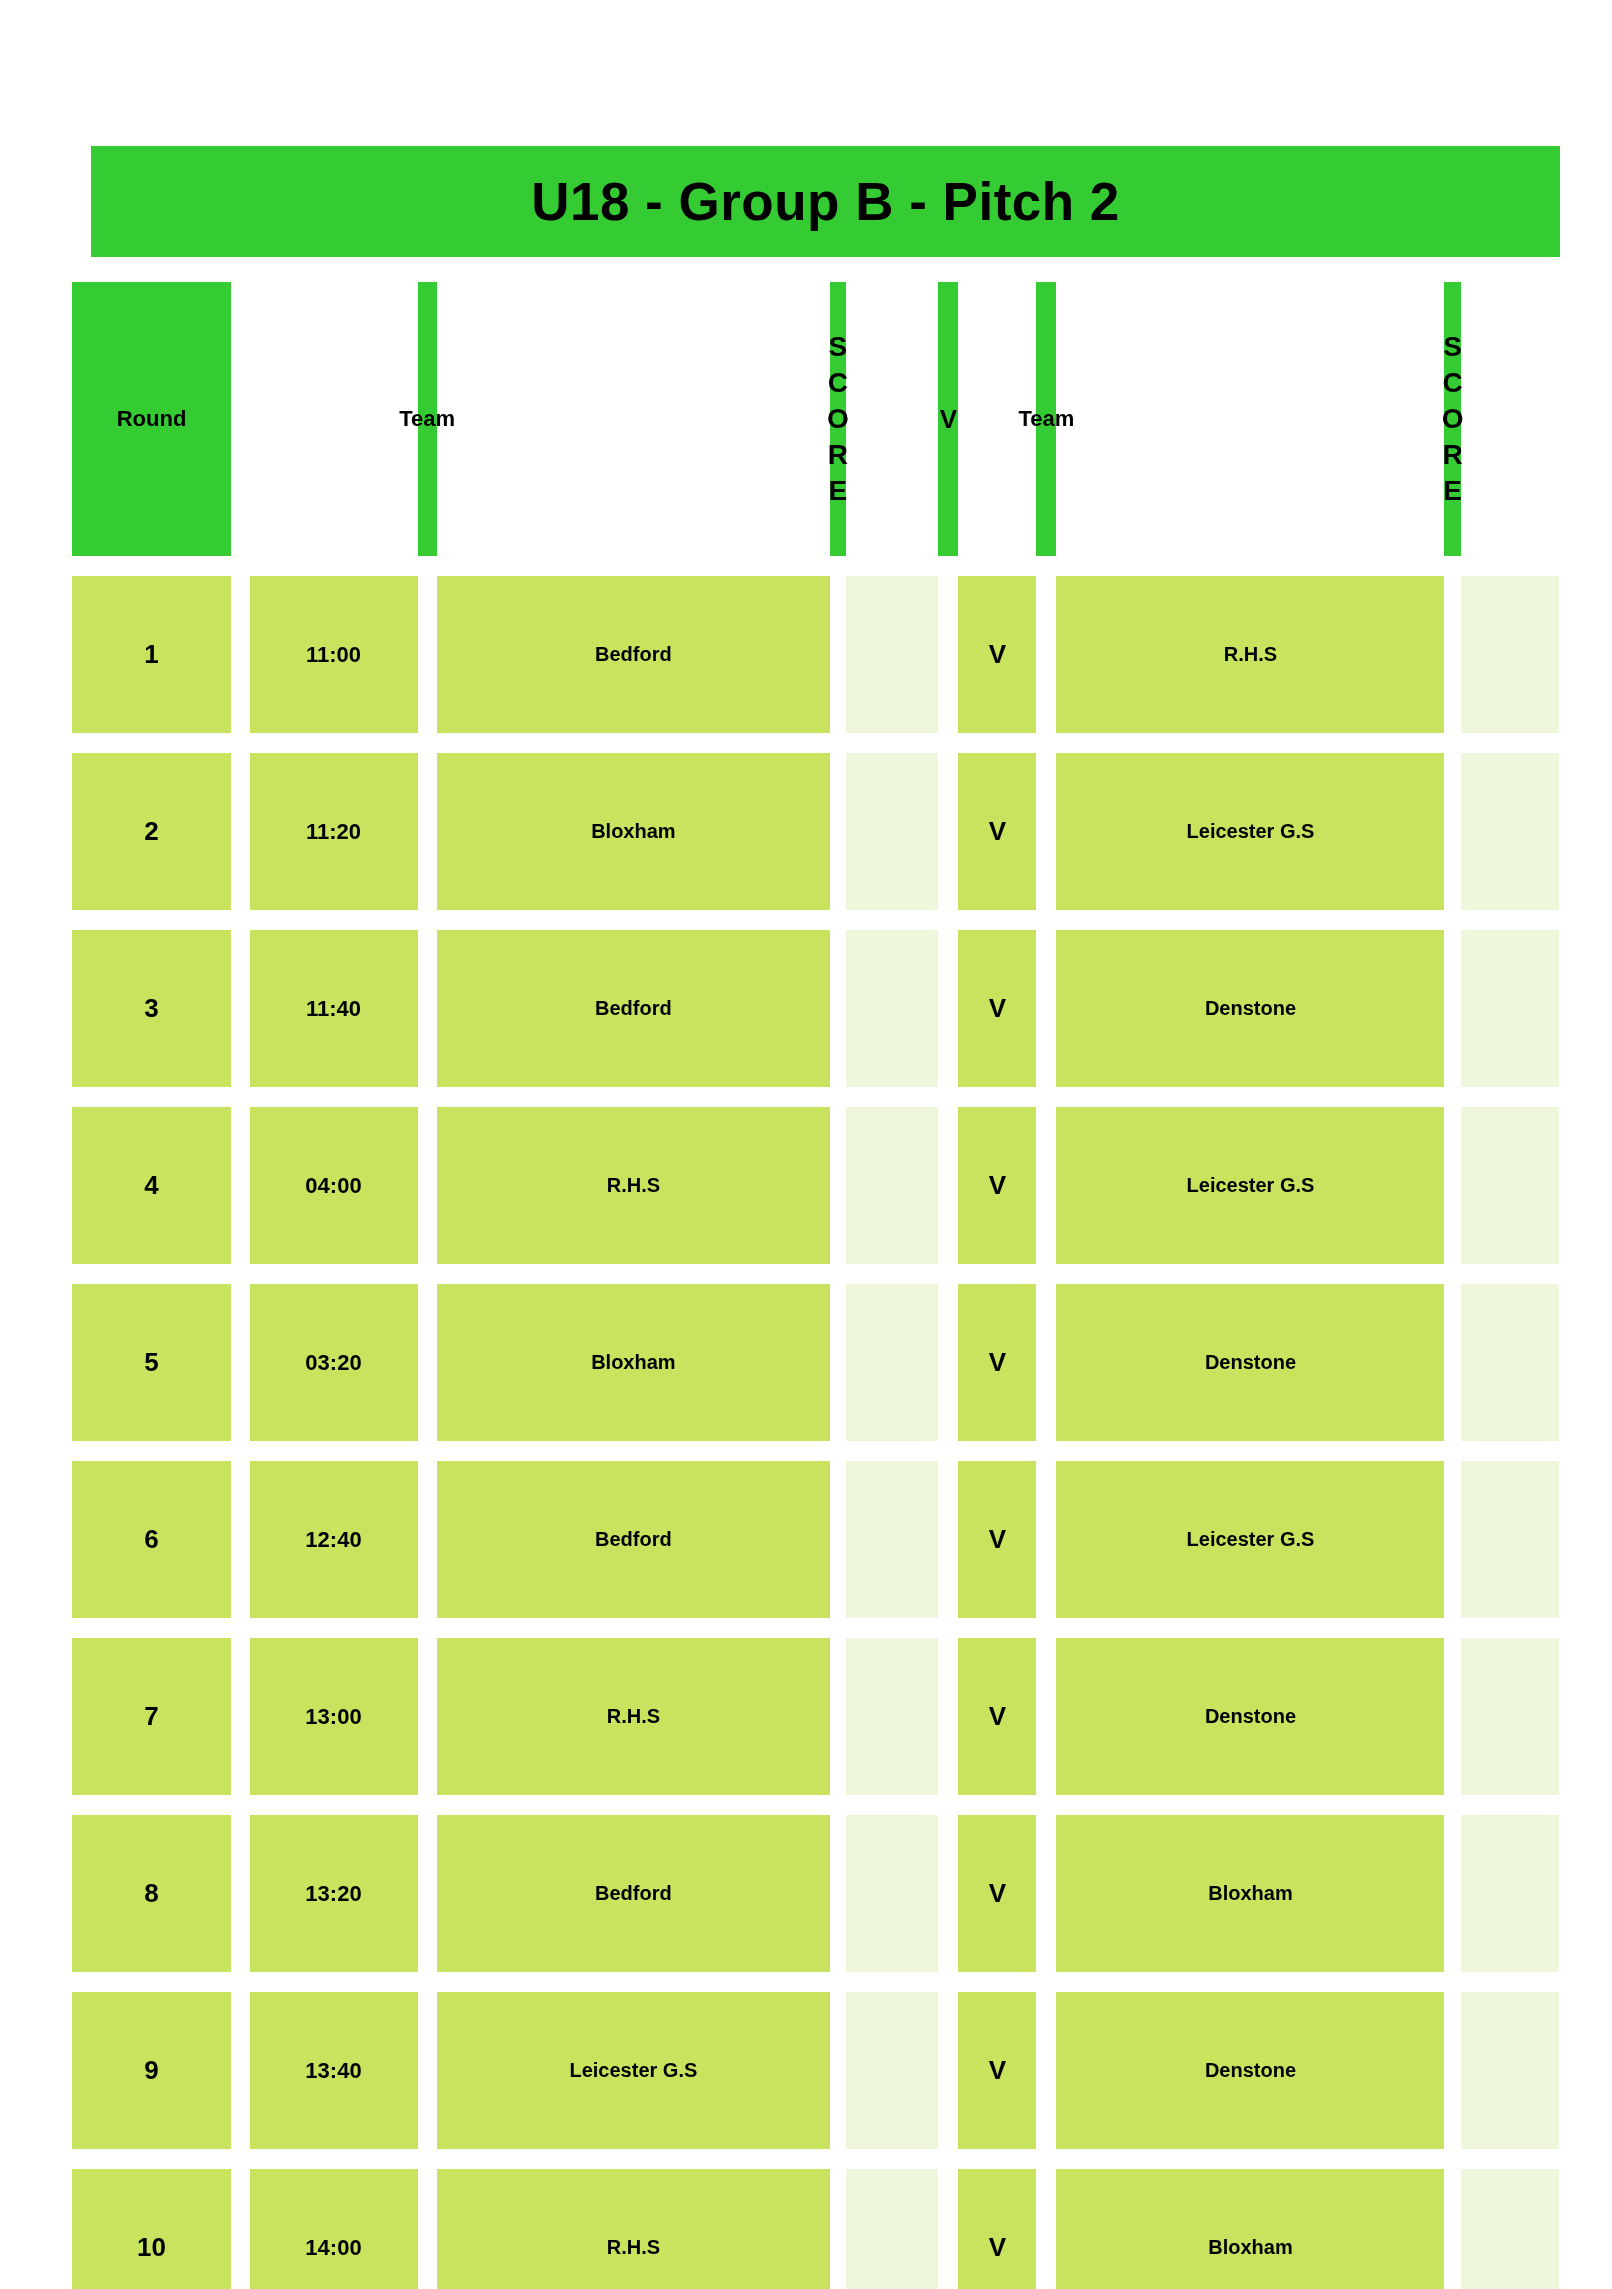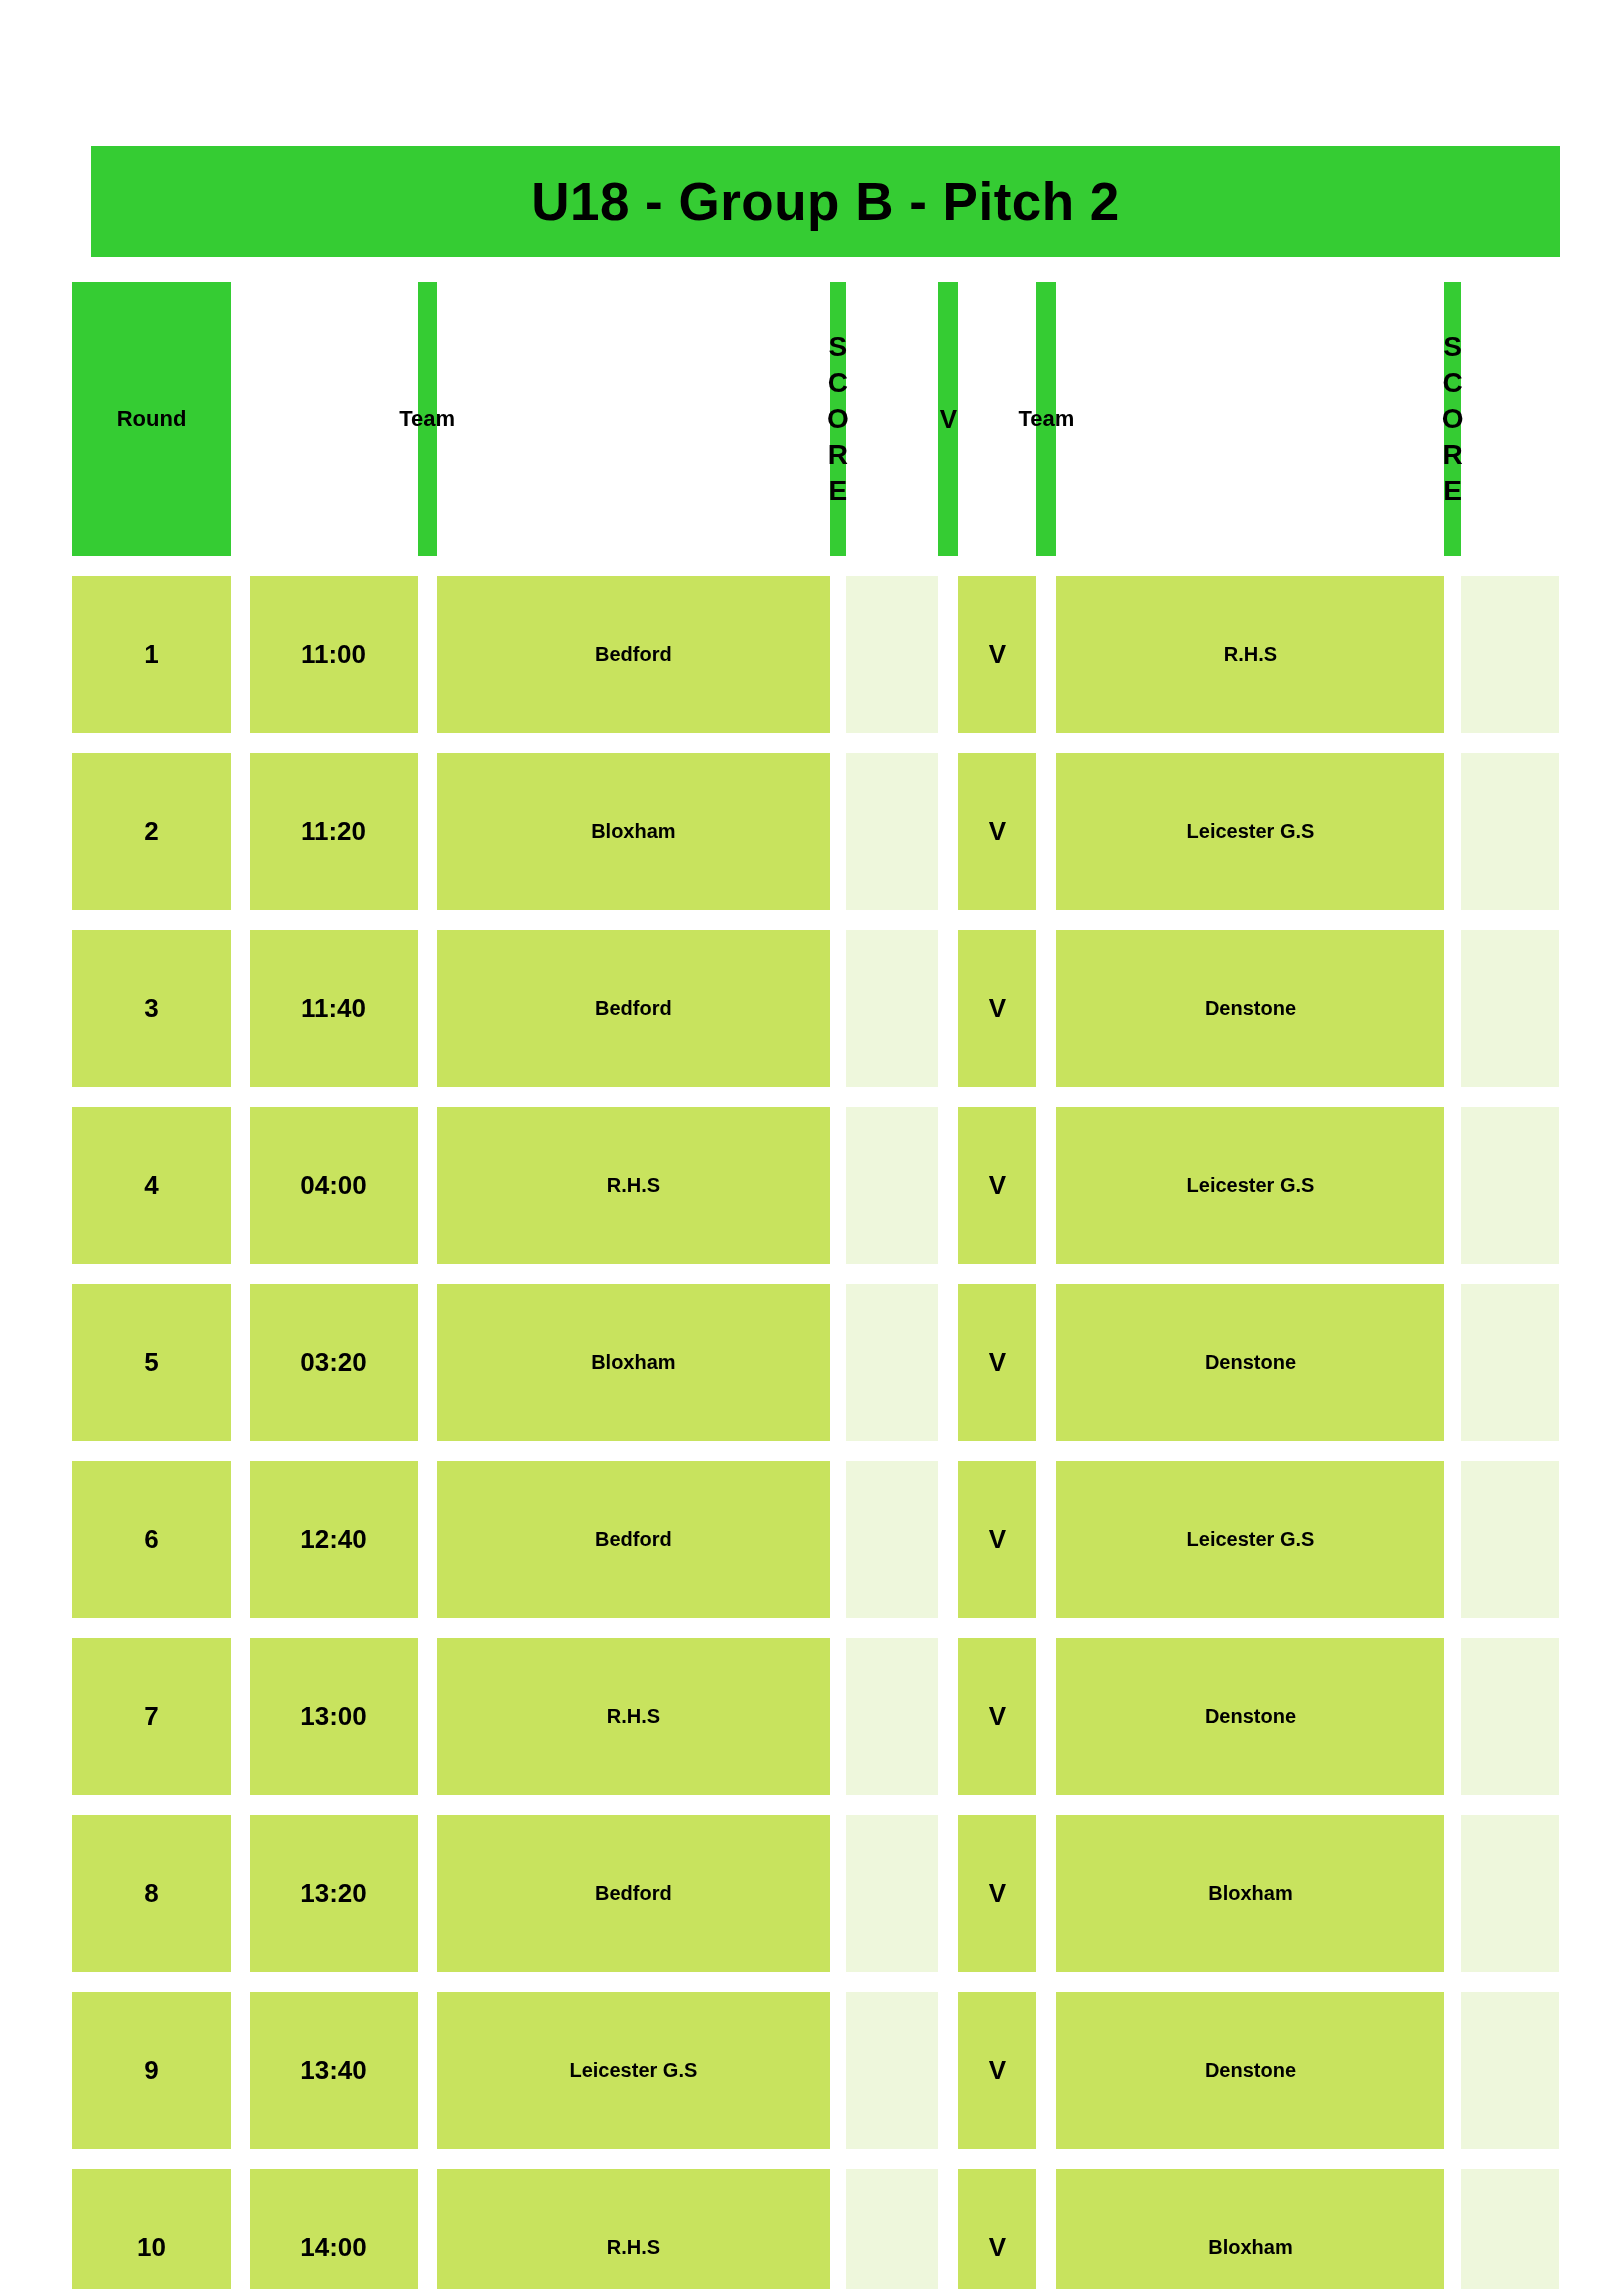--- a/index.html
+++ b/index.html
@@ -102,21 +102,21 @@
     color: #000000;
     text-align: center;
     box-sizing: border-box;
     padding: 0 5.5px;
   }
   .data-row .cell.score-cell {
     background: #eef7dc;
   }
   .data-row .cell.v-cell { font-size: 26px; }
   .data-row .cell.round-cell { font-size: 26px; }
-  .data-row .cell.time-cell { font-size: 26px; }
+  .data-row .cell.time-cell { font-size: 22px; }
   .data-row .cell.team-cell { font-size: 20px; }
 </style>
 </head>
 <body>
 
 <div id="fixture-page">
 
   <div id="title-banner">
     <span class="title-text">U18 - Group B - Pitch 2</span>
   </div>

